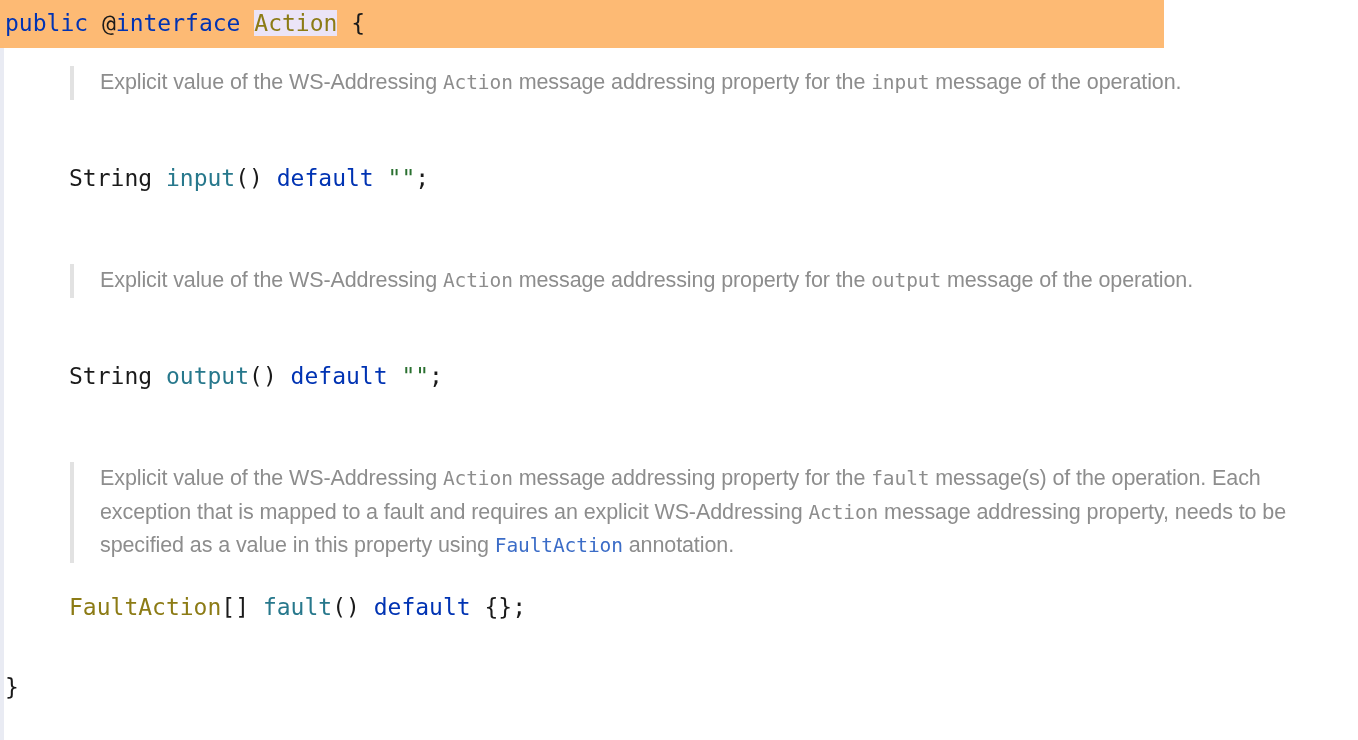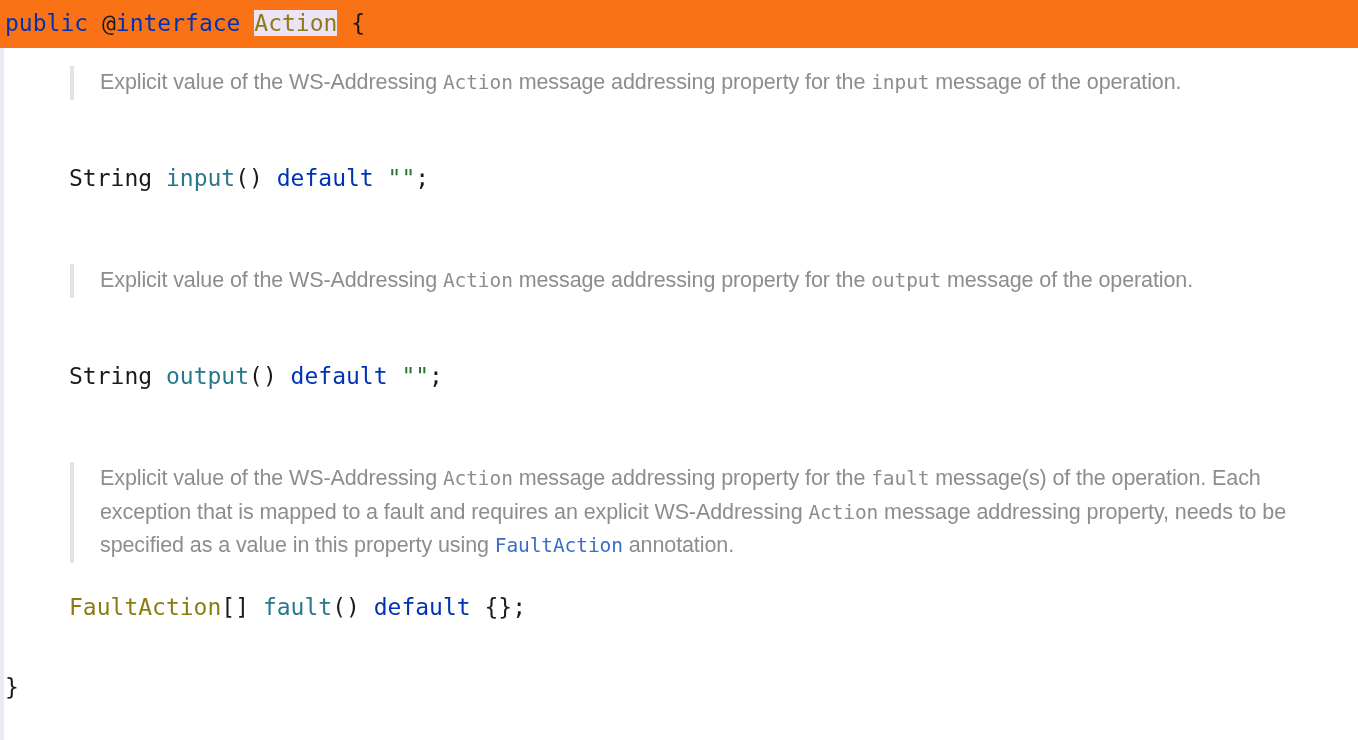--- a/index.html
+++ b/index.html
@@ -24,23 +24,23 @@
     height: 740px;
     background: #e9ebf3;
     z-index: 0;
   }
 
   
   #declaration-band {
     position: absolute;
     left: 0;
     top: 0;
-    width: 1358px;
+    width: 1164px;
     height: 48px;
-    background: #f97316;
+    background: #fdba74;
     z-index: 1;
   }
   #declaration-line {
     position: absolute;
     left: 5px;
     top: 8px;
     font-family: "DejaVu Sans Mono", "Liberation Mono", monospace;
     font-size: 23px;
     line-height: 30px;
     white-space: pre;

